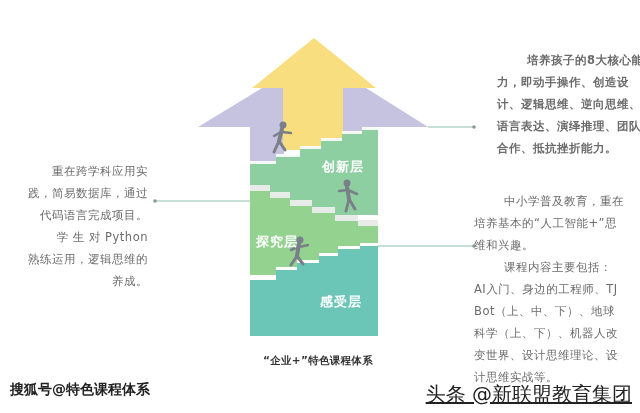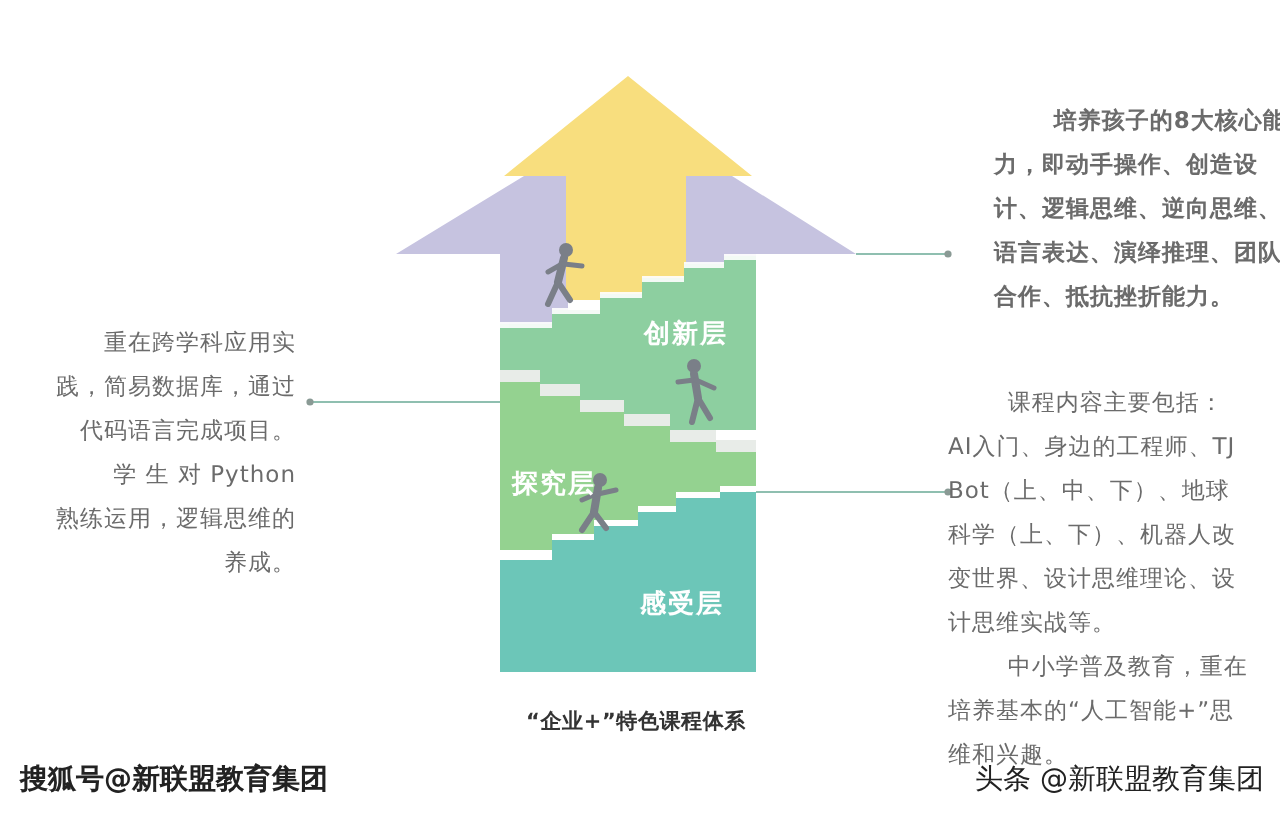--- a/index.html
+++ b/index.html
@@ -5,21 +5,21 @@
   html,body{margin:0;padding:0;background:#fff;}
   body{width:640px;height:413px;position:relative;overflow:hidden;font-family:"DejaVu Sans","Liberation Sans",sans-serif;}
   .diagram{position:absolute;left:0;top:0;width:640px;height:413px;}
   .text-block{position:absolute;color:#6b6b6b;font-size:11.5px;line-height:22px;letter-spacing:0.5px;}
   .text-block p{margin:0;text-indent:2.6em;}
   .tb-right-top{left:497px;top:49px;width:150px;font-weight:bold;}
   .tb-right-bottom{left:474px;top:190px;width:150px;}
   .tb-left{left:20px;top:160px;width:128px;text-align:right;}
   .caption{position:absolute;left:248px;top:354px;width:140px;text-align:center;font-size:10.5px;color:#333;font-weight:bold;letter-spacing:0.3px;}
   .footer-left{position:absolute;left:10px;top:381px;font-size:14px;color:#222;font-weight:bold;}
-  .footer-right{position:absolute;right:8px;top:381px;font-size:14px;color:#222;}
+  .footer-right{position:absolute;right:8px;top:381px;font-size:20px;color:#222;text-decoration:underline;}
   .layer-label{position:absolute;color:#fff;font-size:13px;font-weight:bold;letter-spacing:1px;}
 </style>
 </head>
 <body>
 
 <div class="diagram">
   <svg width="640" height="413" viewBox="0 0 640 413">
 
     <polygon points="198,127 262,88 366,88 428,127 378,127 378,140 250,140 250,127" fill="#C6C3E0"></polygon>
 
@@ -103,21 +103,21 @@
   <div class="text-block tb-right-top">
     <p>培养孩子的8大核心能力，即动手操作、创造设计、逻辑思维、逆向思维、语言表达、演绎推理、团队合作、抵抗挫折能力。</p>
   </div>
 
   <div class="text-block tb-left">
     <p>重在跨学科应用实践，简易数据库，通过代码语言完成项目。</p>
     <p>学 生 对 Python熟练运用，逻辑思维的养成。</p>
   </div>
 
   <div class="text-block tb-right-bottom">
+    <p>中小学普及教育，重在培养基本的“人工智能+”思维和兴趣。</p>
     <p>课程内容主要包括：AI入门、身边的工程师、TJ Bot（上、中、下）、地球科学（上、下）、机器人改变世界、设计思维理论、设计思维实战等。</p>
-    <p>中小学普及教育，重在培养基本的“人工智能+”思维和兴趣。</p>
   </div>
 
   <div class="caption">“企业+”特色课程体系</div>
 
-  <div class="footer-left">搜狐号@新联盟教育集团</div>
+  <div class="footer-left">搜狐号@特色课程体系</div>
   <div class="footer-right">头条 @新联盟教育集团</div>
 </div>
 
 </body></html>

